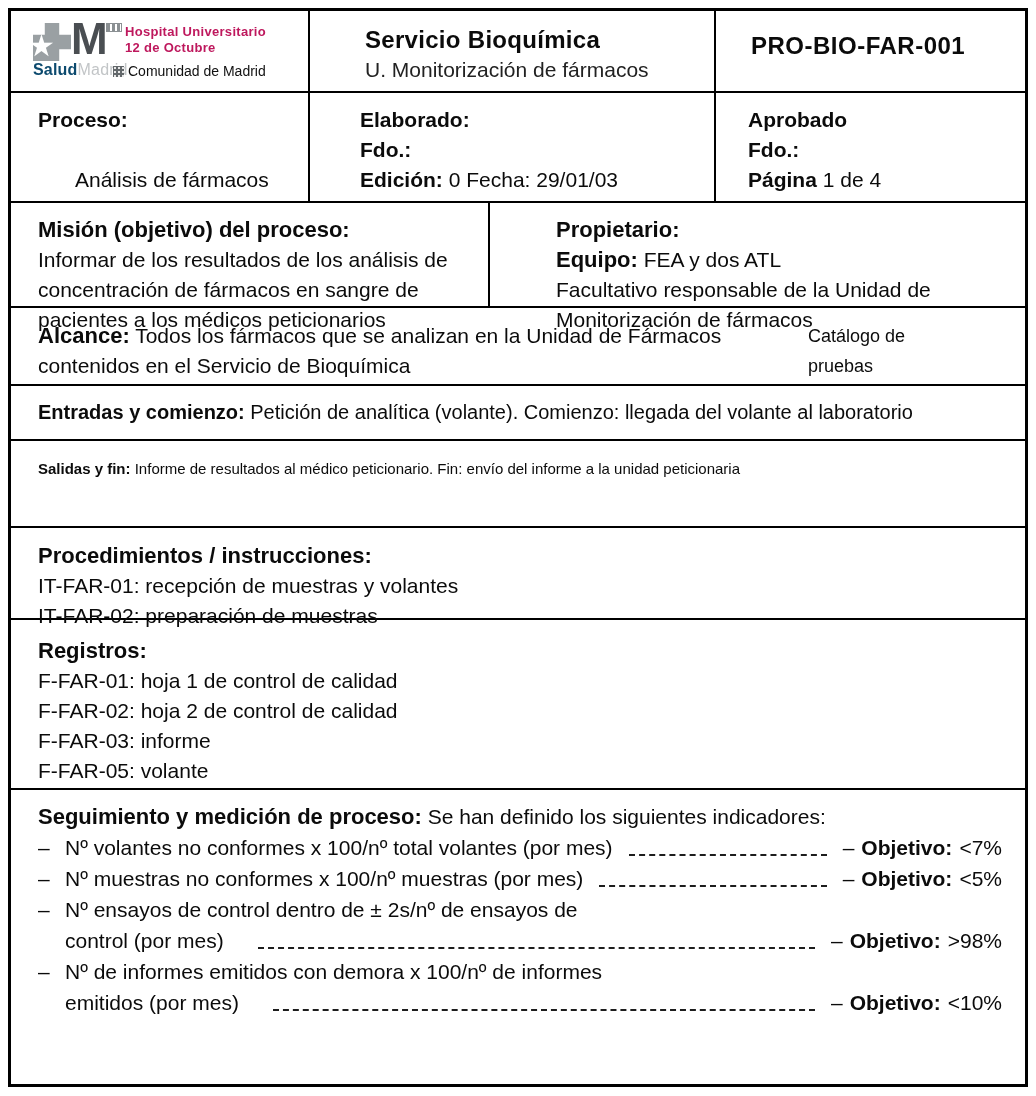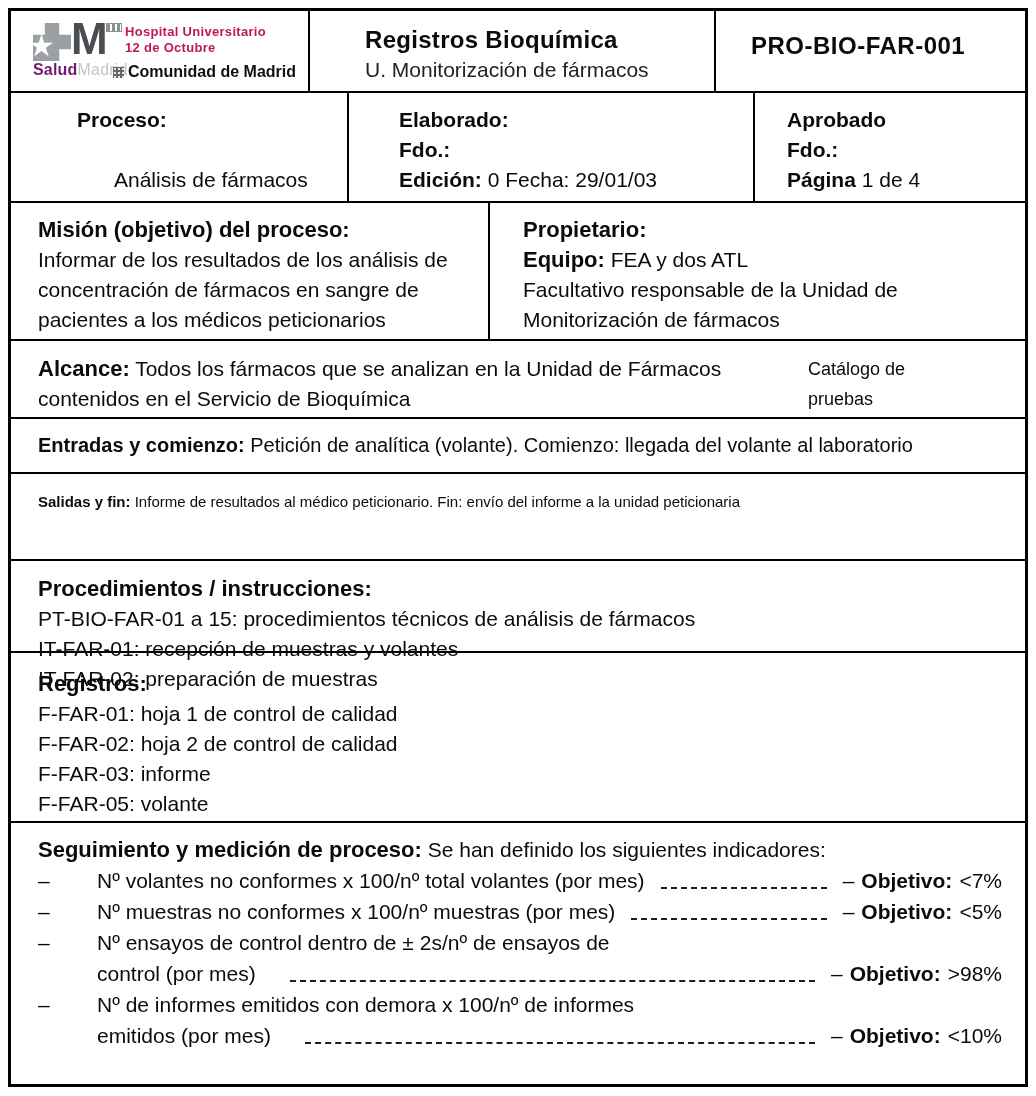--- a/index.html
+++ b/index.html
@@ -34,38 +34,38 @@
 
   
   .cross { position: absolute; left: 22px; top: 12px; width: 38px; height: 38px;
     background: #9aa0a3;
     clip-path: polygon(31% 0,69% 0,69% 31%,100% 31%,100% 69%,69% 69%,69% 100%,31% 100%,0 100%,0 69%,0 31%,31% 31%); }
   .star { position: absolute; left: 17px; top: 20px; font-size: 30px; color: #fff; line-height: 1; }
   .logo-m { position: absolute; left: 60px; top: 6px; font-size: 44px; font-weight: bold; color: #4a4e52; line-height: 1; }
   .m-flag { position: absolute; left: 95px; top: 12px; width: 16px; height: 9px;
     background: repeating-linear-gradient(90deg,#8b9093 0 3px,#fff 3px 5px); border: 1px solid #8b9093; }
   .salud-line { position: absolute; left: 22px; top: 50px; font-size: 16px; letter-spacing:.2px; }
-  .salud-line .salud { font-weight: bold; color: #701a75; }
+  .salud-line .salud { font-weight: bold; color: #0c4a6e; }
   .salud-line .madrid { color: #c2c5c7; }
   .hosp { position: absolute; left: 114px; top: 13px; font-size: 13px; line-height: 16px;
     color: #be185d; font-weight: bold; letter-spacing:.3px; }
   .cam-badge { position: absolute; left: 102px; top: 52px; display: flex; align-items: center; }
   .cam-flag { width: 11px; height: 11px; background: #63686b; margin-right: 4px;
     background-image: radial-gradient(#e8e8e8 1px, transparent 1px); background-size: 4px 4px; }
-  .cam-text { font-size: 16px; font-weight: bold; color: #101010; }
+  .cam-text { font-size: 14px; font-weight: normal; color: #101010; }
 
   
   .r2 { height: 110px; font-size: 21px; line-height: 30px; }
-  .r2 .c1 { width: 299px; padding: 12px 0 0 27px; margin-left: 39px; }
+  .r2 .c1 { width: 299px; padding: 12px 0 0 27px; }
   .r2 .c2 { width: 406px; padding: 12px 0 0 50px; }
   .r2 .c3 { flex: 1; padding: 12px 0 0 32px; }
   .proceso-val { margin-top: 30px; padding-left: 37px; }
 
   
-  .r3 { height: 138px; font-size: 21px; line-height: 30px; }
+  .r3 { height: 105px; font-size: 21px; line-height: 30px; gap: 33px; }
   .r3 .c1 { width: 479px; padding: 12px 33px 0 27px; }
   .r3 .c2 { flex: 1; padding: 12px 30px 0 33px; }
   .sec-label { font-size: 22px; font-weight: bold; }
 
   
   .r4 { height: 78px; font-size: 21px; line-height: 30px; position: relative; display:block; }
   .r4 .alcance-text { padding: 13px 0 0 27px; width: 768px; }
   .catalogo { position: absolute; left: 797px; top: 13px; width: 160px;
     font-size: 18px; font-weight: normal; line-height: 30px; }
 
@@ -77,21 +77,21 @@
   .r6 { height: 87px; font-size: 15px; line-height: 30px; display:block; padding: 13px 55px 0 27px; }
 
   
   .r7 { height: 92px; display:block; padding: 13px 20px 0 27px; font-size: 21px; line-height: 30px; }
   .r8 { height: 170px; display:block; padding: 16px 20px 0 27px; font-size: 21px; line-height: 30px; }
 
   
   .r9 { display: block; padding: 11px 23px 0 27px; font-size: 21px; line-height: 31px; }
   .ind-line { display: flex; align-items: flex-end; }
   .ind-line .dash { display: inline-block; width: 27px; flex: none; }
-  .ind-text { white-space: nowrap; margin-left: 32px; }
+  .ind-text { white-space: nowrap; }
   .ind-cont { padding-left: 27px; }
   .leader { flex: 1; border-bottom: 2px dashed #1d1d1d; margin: 0 16px 7px 34px; min-width: 40px; }
   .leader.short { margin-left: 16px; }
   .obj { white-space: nowrap; text-align: right; }
   .obj .odash { margin-right: 7px; }
   .obj .olabel { font-weight: bold; margin-right: 7px; }
 </style>
 </head>
 <body>
 
@@ -107,21 +107,21 @@
       <div class="hosp">
         <div>Hospital Universitario</div>
         <div>12 de Octubre</div>
       </div>
       <div class="cam-badge">
         <span class="cam-flag"></span>
         <span class="cam-text">Comunidad de Madrid</span>
       </div>
     </div>
     <div class="cell c2 vline">
-      <div class="svc-title">Registros Bioquímica</div>
+      <div class="svc-title">Servicio Bioquímica</div>
       <div class="svc-sub">U. Monitorización de fármacos</div>
     </div>
     <div class="cell c3">
       <div class="doc-code">PRO-BIO-FAR-001</div>
     </div>
   </div>
 
   <div class="row r2">
     <div class="cell c1 vline">
       <div class="b">Proceso:</div>
@@ -155,21 +155,20 @@
     <div class="alcance-text"><span class="sec-label">Alcance:</span> <span>Todos los fármacos que se analizan en la Unidad de Fármacos contenidos en el Servicio de Bioquímica</span></div>
     <div class="catalogo">Catálogo de pruebas</div>
   </div>
 
   <div class="row r5"><span class="b">Entradas y comienzo:</span> <span>Petición de analítica (volante). Comienzo: llegada del volante al laboratorio</span></div>
 
   <div class="row r6"><span class="b">Salidas y fin:</span> <span>Informe de resultados al médico peticionario. Fin: envío del informe a la unidad peticionaria</span></div>
 
   <div class="row r7">
     <div class="sec-label">Procedimientos / instrucciones:</div>
-    <div>PT-BIO-FAR-01 a 15: procedimientos técnicos de análisis de fármacos</div>
     <div>IT-FAR-01: recepción de muestras y volantes</div>
     <div>IT-FAR-02: preparación de muestras</div>
   </div>
 
   <div class="row r8">
     <div class="sec-label">Registros:</div>
     <div>F-FAR-01: hoja 1 de control de calidad</div>
     <div>F-FAR-02: hoja 2 de control de calidad</div>
     <div>F-FAR-03: informe</div>
     <div>F-FAR-05: volante</div>

